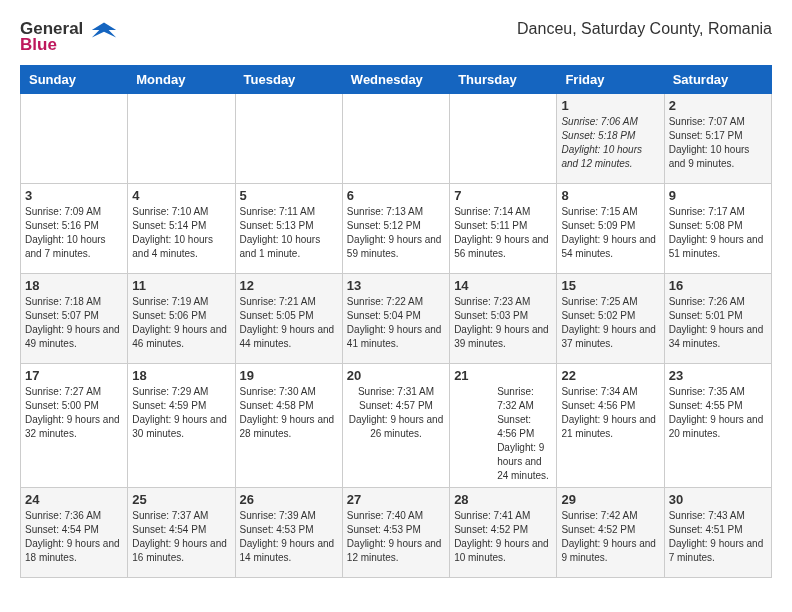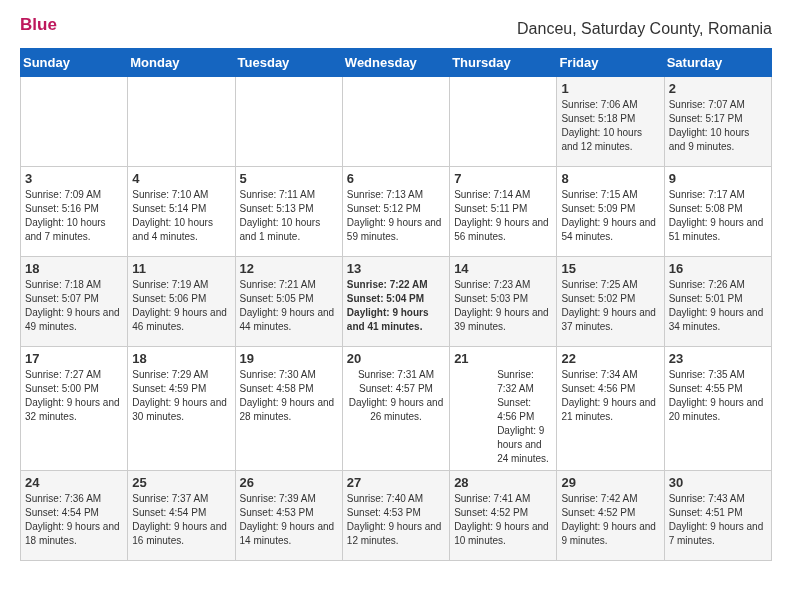--- a/index.html
+++ b/index.html
@@ -40,21 +40,21 @@
     table {
       width: 100%;
       border-collapse: collapse;
       table-layout: fixed;
     }
     thead tr {
       background-color: #1565c0;
       color: #fff;
     }
     thead th {
-      padding: 6px 2px;
+      padding: 6px 8px;
       font-size: 13px;
       font-weight: bold;
       text-align: left;
       border: 1px solid #1565c0;
     }
     tbody tr {
       vertical-align: top;
     }
     tbody td {
       border: 1px solid #ccc;
@@ -81,20 +81,26 @@
     .empty-cell {
       background: #fff !important;
     }
   </style>
 </head>
 <body>
 
 <div class="header-area">
   <div class="logo">
     <div style="display:flex; flex-direction:column; line-height:1.1;">
+      <span>
+        <span style="font-size:17px; font-weight:bold; color:#333;">General</span>
+        <svg class="logo-icon" viewBox="0 0 30 20" style="display:inline-block; vertical-align:middle; width:28px; height:20px;">
+          <polygon points="15,2 28,10 20,10 28,18 15,12 2,18 10,10 2,10" fill="#1565c0"></polygon>
+        </svg>
+      </span>
       <span style="font-size:17px; font-weight:bold; color:#be185d; margin-top:-4px;">Blue</span>
     </div>
   </div>
   <div class="title-area">
     <div class="subtitle">Danceu, Saturday County, Romania</div>
   </div>
 </div>
 
 <table>
   <thead>
@@ -110,21 +116,21 @@
   </thead>
   <tbody id="calendar-body">
   <tr>
         <td class="empty-cell"></td>
         <td class="empty-cell"></td>
         <td class="empty-cell"></td>
         <td class="empty-cell"></td>
         <td class="empty-cell"></td>
         <td>
           <span class="day-number">1</span>
-          <div class="day-info" style="white-space: pre-line;">Sunrise: 7:06 AM
+          <div class="day-info" style="white-space: pre-line; font-style: italic;">Sunrise: 7:06 AM
 Sunset: 5:18 PM
 Daylight: 10 hours and 12 minutes.</div>
         </td>
         <td>
           <span class="day-number">2</span>
           <div class="day-info" style="white-space: pre-line;">Sunrise: 7:07 AM
 Sunset: 5:17 PM
 Daylight: 10 hours and 9 minutes.</div>
         </td>
       </tr>
@@ -186,21 +192,21 @@
 Daylight: 9 hours and 46 minutes.</div>
         </td>
         <td>
           <span class="day-number">12</span>
           <div class="day-info" style="white-space: pre-line;">Sunrise: 7:21 AM
 Sunset: 5:05 PM
 Daylight: 9 hours and 44 minutes.</div>
         </td>
         <td>
           <span class="day-number">13</span>
-          <div class="day-info" style="white-space: pre-line; font-weight: bold;">Sunrise: 7:22 AM
+          <div class="day-info" style="white-space: pre-line;">Sunrise: 7:22 AM
 Sunset: 5:04 PM
 Daylight: 9 hours and 41 minutes.</div>
         </td>
         <td>
           <span class="day-number">14</span>
           <div class="day-info" style="white-space: pre-line;">Sunrise: 7:23 AM
 Sunset: 5:03 PM
 Daylight: 9 hours and 39 minutes.</div>
         </td>
         <td>

